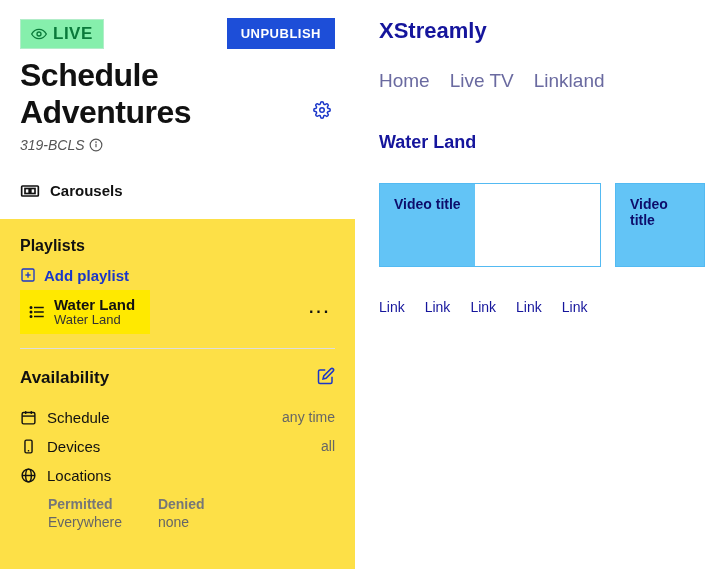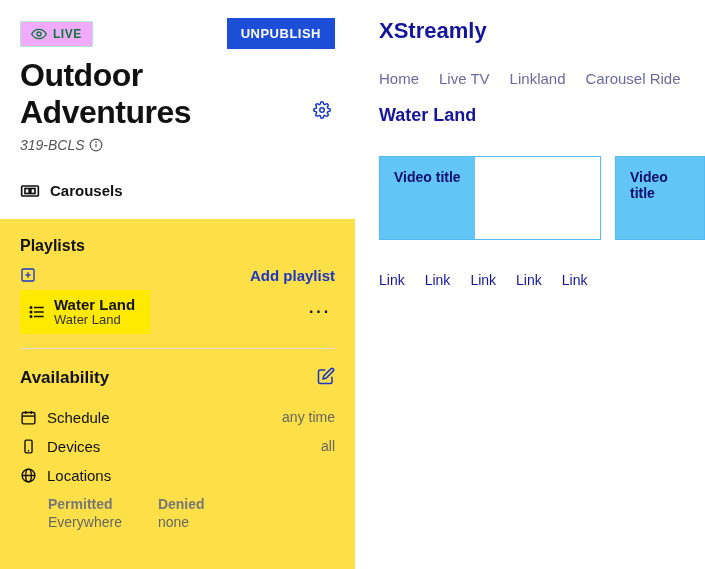--- a/index.html
+++ b/index.html
@@ -1,33 +1,33 @@
 <!DOCTYPE html>
 <html><head>
 <meta charset="utf-8">
 <style>
   * { box-sizing: border-box; margin: 0; padding: 0; }
   body { font-family: -apple-system, BlinkMacSystemFont, "Segoe UI", Arial, sans-serif; display: flex; width: 705px; height: 569px; overflow: hidden; background: #fff; color: #111; }
   .left-panel { width: 355px; display: flex; flex-direction: column; }
   .lp-header { padding: 18px 20px 10px 20px; }
   .badge-row { display: flex; justify-content: space-between; align-items: center; margin-bottom: 8px; }
-  .live-badge { display: inline-flex; align-items: center; gap: 6px; background: #f0abfc; color: #0a7a3a; border: 1px solid #b2edc9; padding: 4px 10px; font-weight: 700; font-size: 12px; letter-spacing: 0.5px; }
+  .live-badge { display: inline-flex; align-items: center; gap: 6px; background: #86efac; color: #0a7a3a; border: 1px solid #b2edc9; padding: 4px 10px; font-weight: 700; font-size: 17px; letter-spacing: 0.5px; }
   .live-badge svg { width: 16px; height: 16px; }
   .unpublish-btn { background: #1d4ed8; color: #fff; border: none; padding: 8px 14px; font-weight: 700; font-size: 13px; letter-spacing: 0.5px; cursor: pointer; }
   .page-title { font-size: 32px; font-weight: 800; line-height: 1.15; letter-spacing: -0.5px; }
   .title-row { display: flex; align-items: flex-end; justify-content: space-between; }
   .gear-btn { color: #1a36c9; cursor: pointer; padding: 4px; margin-bottom: 4px; }
   .gear-btn svg { width: 18px; height: 18px; }
   .subid { margin-top: 6px; color: #555; font-style: italic; font-size: 14px; display: flex; align-items: center; gap: 4px; }
   .subid svg { width: 14px; height: 14px; }
   .section-carousels { display: flex; align-items: center; gap: 10px; padding: 18px 20px 18px 20px; font-weight: 800; font-size: 15px; }
   .section-carousels svg { width: 20px; height: 20px; }
   .gray-block { background: #fde047; padding: 18px 20px 30px 20px; flex: 1; }
   .playlists-label { font-weight: 800; font-size: 16px; margin-bottom: 12px; }
-  .add-playlist { display: flex; align-items: center; gap: 8px; color: #1a36c9; font-weight: 600; font-size: 15px; cursor: pointer; margin-bottom: 6px; justify-content: space-between; }
+  .add-playlist { display: flex; align-items: center; gap: 8px; color: #1a36c9; font-weight: 600; font-size: 15px; cursor: pointer; margin-bottom: 6px; }
   .add-playlist svg { width: 16px; height: 16px; }
   .playlist-item { background: #ffe900; padding: 6px 8px; display: flex; align-items: center; gap: 8px; width: 130px; position: relative; }
   .playlist-item-row { display: flex; align-items: center; justify-content: space-between; }
   .playlist-item svg { width: 18px; height: 18px; flex: none; }
   .pl-texts { display: flex; flex-direction: column; line-height: 1.15; }
   .pl-name { font-weight: 700; font-size: 15px; }
   .pl-sub { font-size: 13px; color: #333; }
   .more-dots { font-weight: 900; letter-spacing: 2px; cursor: pointer; padding: 4px; }
   .divider { border-top: 1px solid #ddd; margin: 14px 0 18px 0; }
   .avail-header { display: flex; justify-content: space-between; align-items: center; margin-bottom: 14px; }
@@ -37,21 +37,21 @@
   .avail-row { display: flex; align-items: center; justify-content: space-between; padding: 6px 0; font-size: 15px; }
   .avail-left { display: flex; align-items: center; gap: 10px; }
   .avail-left svg { width: 17px; height: 17px; }
   .avail-val { color: #666; font-size: 14px; }
   .loc-sub { display: flex; gap: 36px; margin-left: 28px; margin-top: 6px; }
   .loc-col-h { font-weight: 700; color: #777; font-size: 14px; }
   .loc-col-v { color: #666; font-size: 14px; margin-top: 2px; }
 
   .right-panel { flex: 1; padding: 18px 0 0 24px; overflow: hidden; }
   .brand { color: #15159c; font-weight: 800; font-size: 22px; margin-bottom: 26px; }
-  .tabs { display: flex; gap: 20px; font-size: 15px; margin-bottom: 18px; }
+  .tabs { display: flex; gap: 20px; font-size: 19px; margin-bottom: 40px; }
   .tab { color: #6a6aa0; cursor: pointer; }
   .carousel-title { color: #15159c; font-weight: 800; font-size: 18px; margin-bottom: 18px; }
   .cards { display: flex; gap: 14px; }
   .card { width: 222px; flex: none; border: 1px solid #53baf2; display: flex; flex-direction: row; margin-top: 12px; }
   .card-thumb { height: 82px; background: repeating-linear-gradient(45deg, #d6efff 0 6px, #bfe6ff 6px 12px); }
   .card-title-bar { background: #63c4f6; padding: 12px 14px; color: #0d0d6b; font-weight: 700; font-size: 14px; }
   .card.partial { width: 90px; overflow: hidden; }
   .links-row { display: flex; gap: 20px; margin-top: 32px; color: #15159c; font-size: 14px; }
   .links-row span { cursor: pointer; }
 </style>
@@ -64,21 +64,21 @@
       <span class="live-badge">
         <svg viewBox="0 0 24 24" fill="none" stroke="#0a7a3a" stroke-width="2">
             <path d="M1 12s4-7 11-7 11 7 11 7-4 7-11 7S1 12 1 12z"></path>
             <circle cx="12" cy="12" r="3"></circle>
           </svg>
         <span>LIVE</span>
       </span>
       <button class="unpublish-btn">UNPUBLISH</button>
     </div>
     <div class="title-row">
-      <h1 class="page-title">Outdoor Adventures</h1>
+      <h1 class="page-title">Schedule Adventures</h1>
       <span class="gear-btn">
         <svg viewBox="0 0 24 24" fill="none" stroke="currentColor" stroke-width="2">
             <circle cx="12" cy="12" r="3"></circle>
             <path d="M19.4 15a1.7 1.7 0 0 0 .34 1.87l.06.06a2 2 0 1 1-2.83 2.83l-.06-.06a1.7 1.7 0 0 0-1.87-.34 1.7 1.7 0 0 0-1 1.55V21a2 2 0 0 1-4 0v-.09a1.7 1.7 0 0 0-1-1.55 1.7 1.7 0 0 0-1.87.34l-.06.06a2 2 0 1 1-2.83-2.83l.06-.06a1.7 1.7 0 0 0 .34-1.87 1.7 1.7 0 0 0-1.55-1H3a2 2 0 0 1 0-4h.09a1.7 1.7 0 0 0 1.55-1 1.7 1.7 0 0 0-.34-1.87l-.06-.06a2 2 0 1 1 2.83-2.83l.06.06a1.7 1.7 0 0 0 1.87.34H9a1.7 1.7 0 0 0 1-1.55V3a2 2 0 0 1 4 0v.09a1.7 1.7 0 0 0 1 1.55 1.7 1.7 0 0 0 1.87-.34l.06-.06a2 2 0 1 1 2.83 2.83l-.06.06a1.7 1.7 0 0 0-.34 1.87V9a1.7 1.7 0 0 0 1.55 1H21a2 2 0 0 1 0 4h-.09a1.7 1.7 0 0 0-1.55 1z"></path>
           </svg>
       </span>
     </div>
     <div class="subid">
       <span>319-BCLS</span>
       <svg viewBox="0 0 24 24" fill="none" stroke="#555" stroke-width="2">
@@ -184,21 +184,20 @@
     </div>
   </div>
 </div>
 
 <div class="right-panel">
   <div class="brand">XStreamly</div>
   <div class="tabs">
     <span class="tab">Home</span>
     <span class="tab">Live TV</span>
     <span class="tab">Linkland</span>
-    <span class="tab">Carousel Ride</span>
   </div>
   <div class="carousel-title">Water Land</div>
   <div class="cards">
     <div class="card">
       <div class="card-thumb"></div>
       <div class="card-title-bar">Video title</div>
     </div>
     <div class="card partial">
       <div class="card-thumb"></div>
       <div class="card-title-bar">Video title</div>

